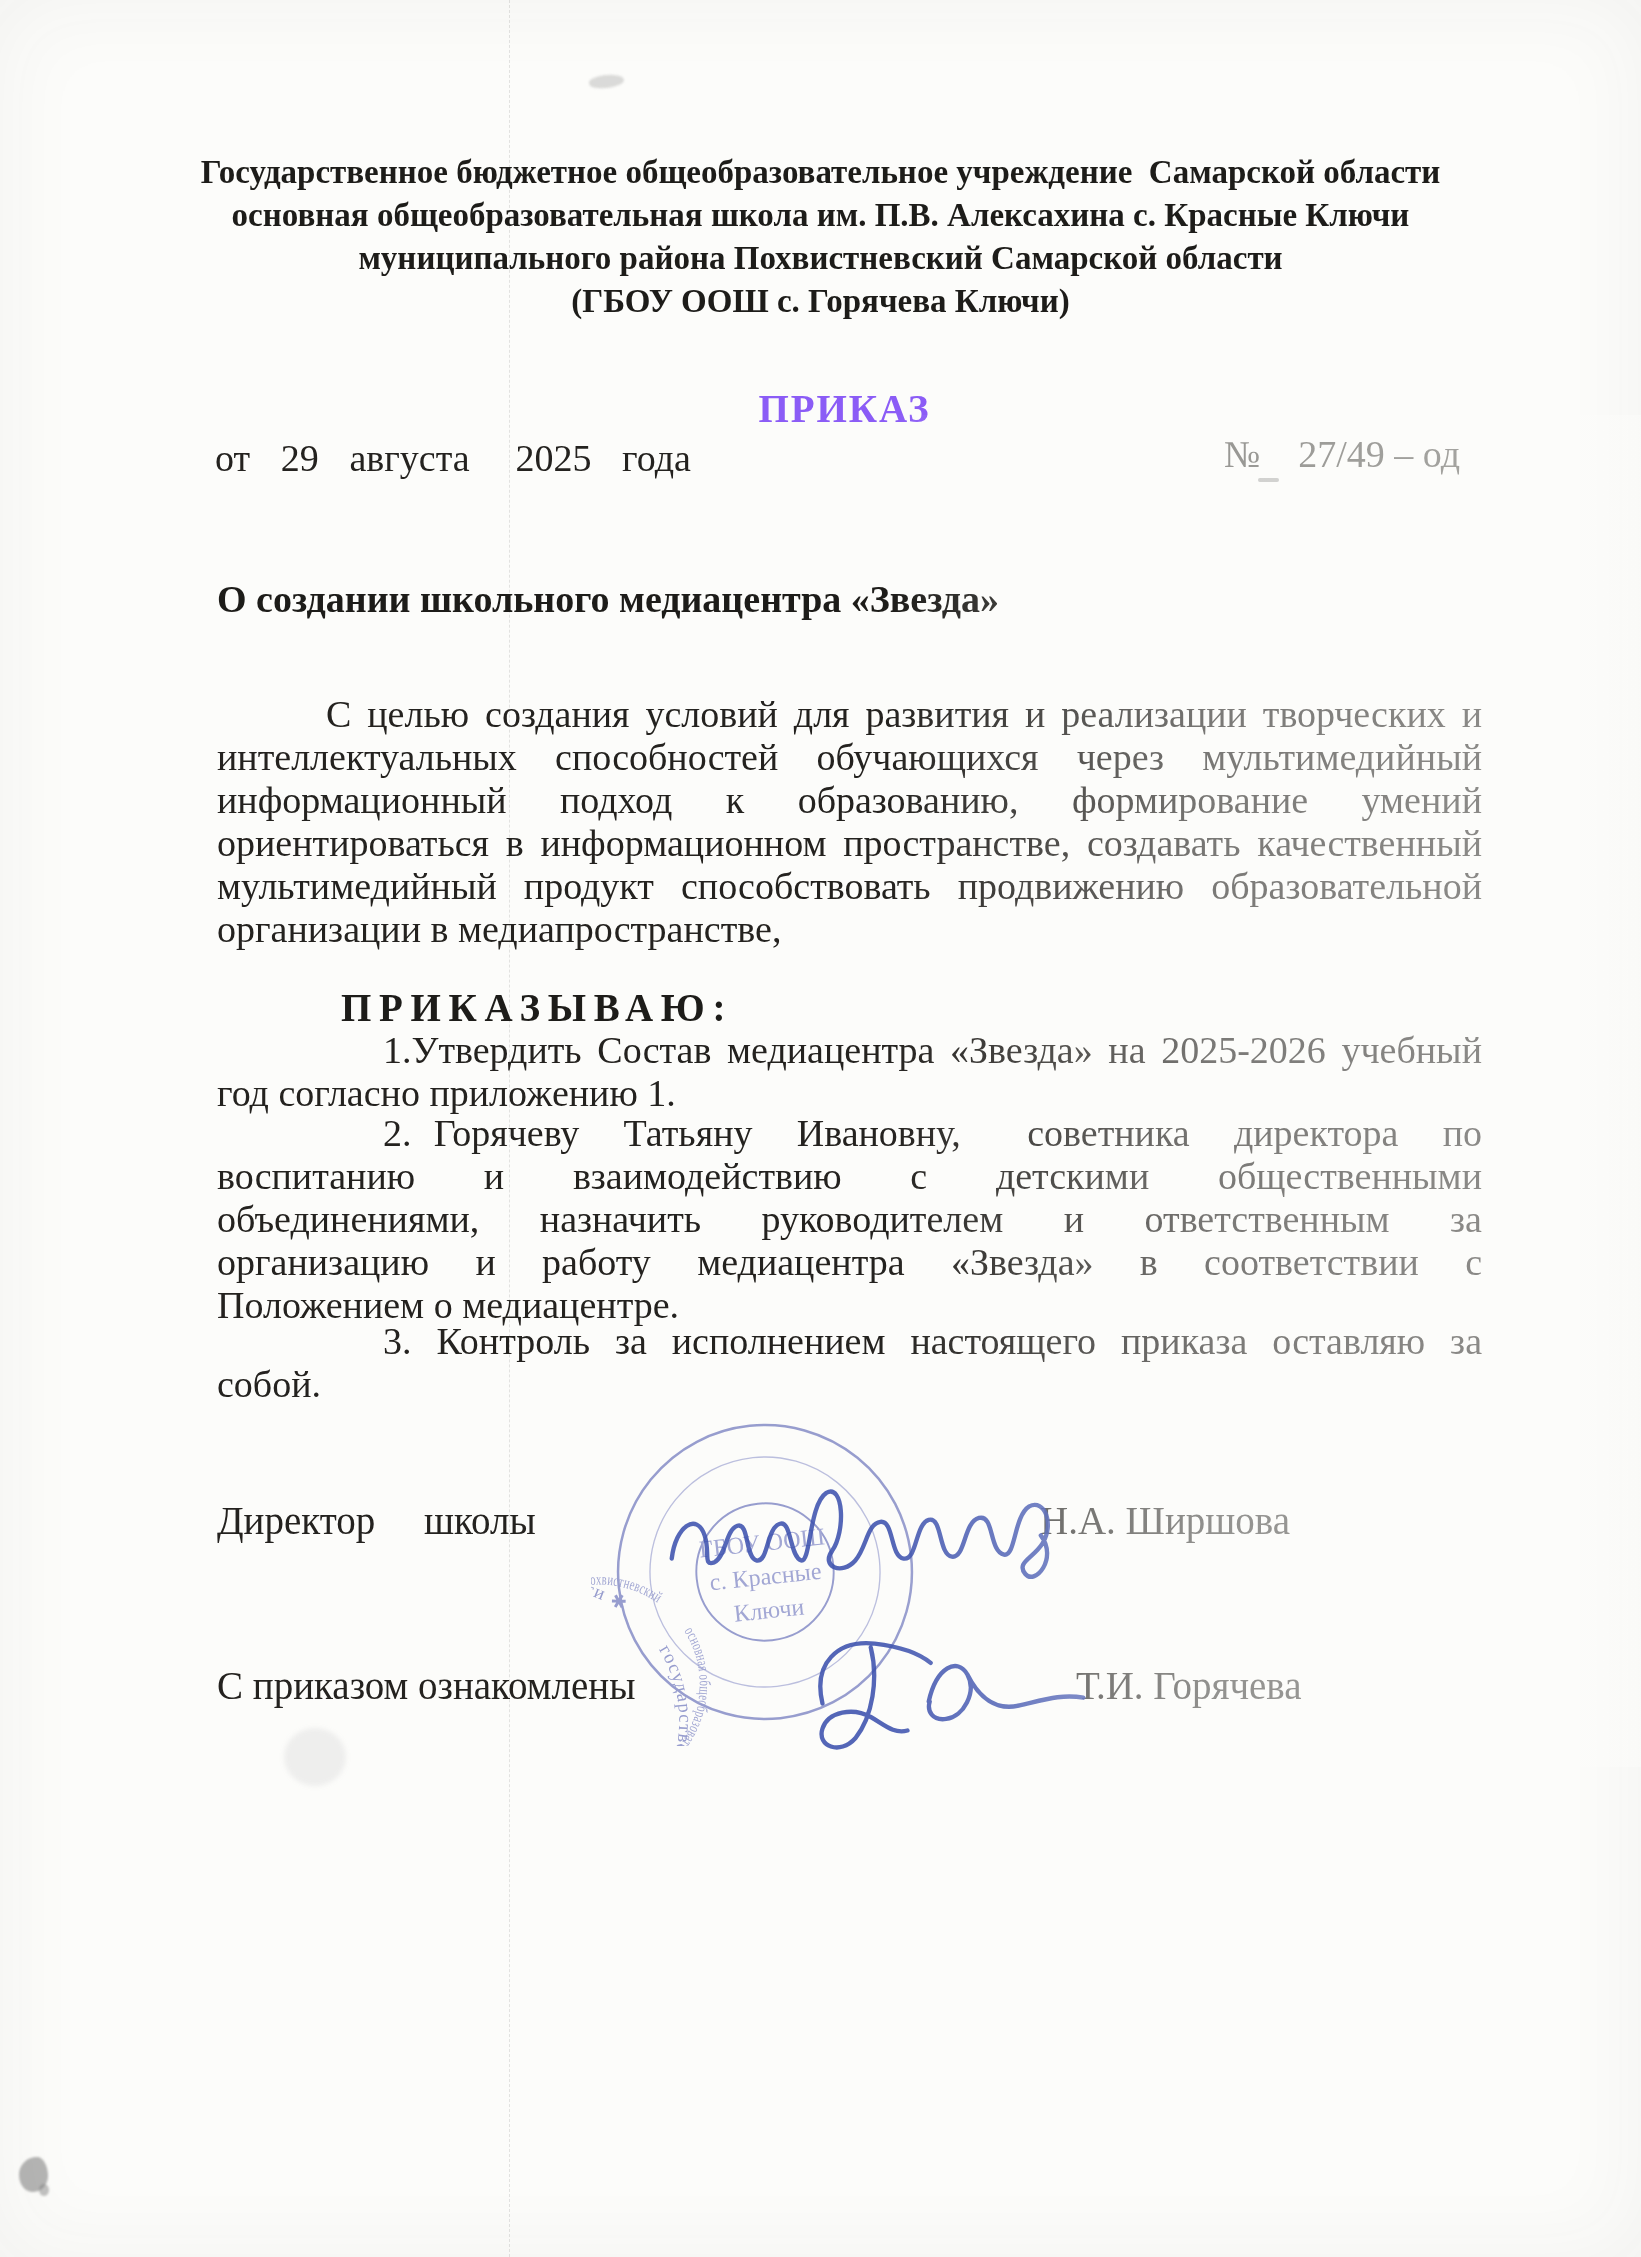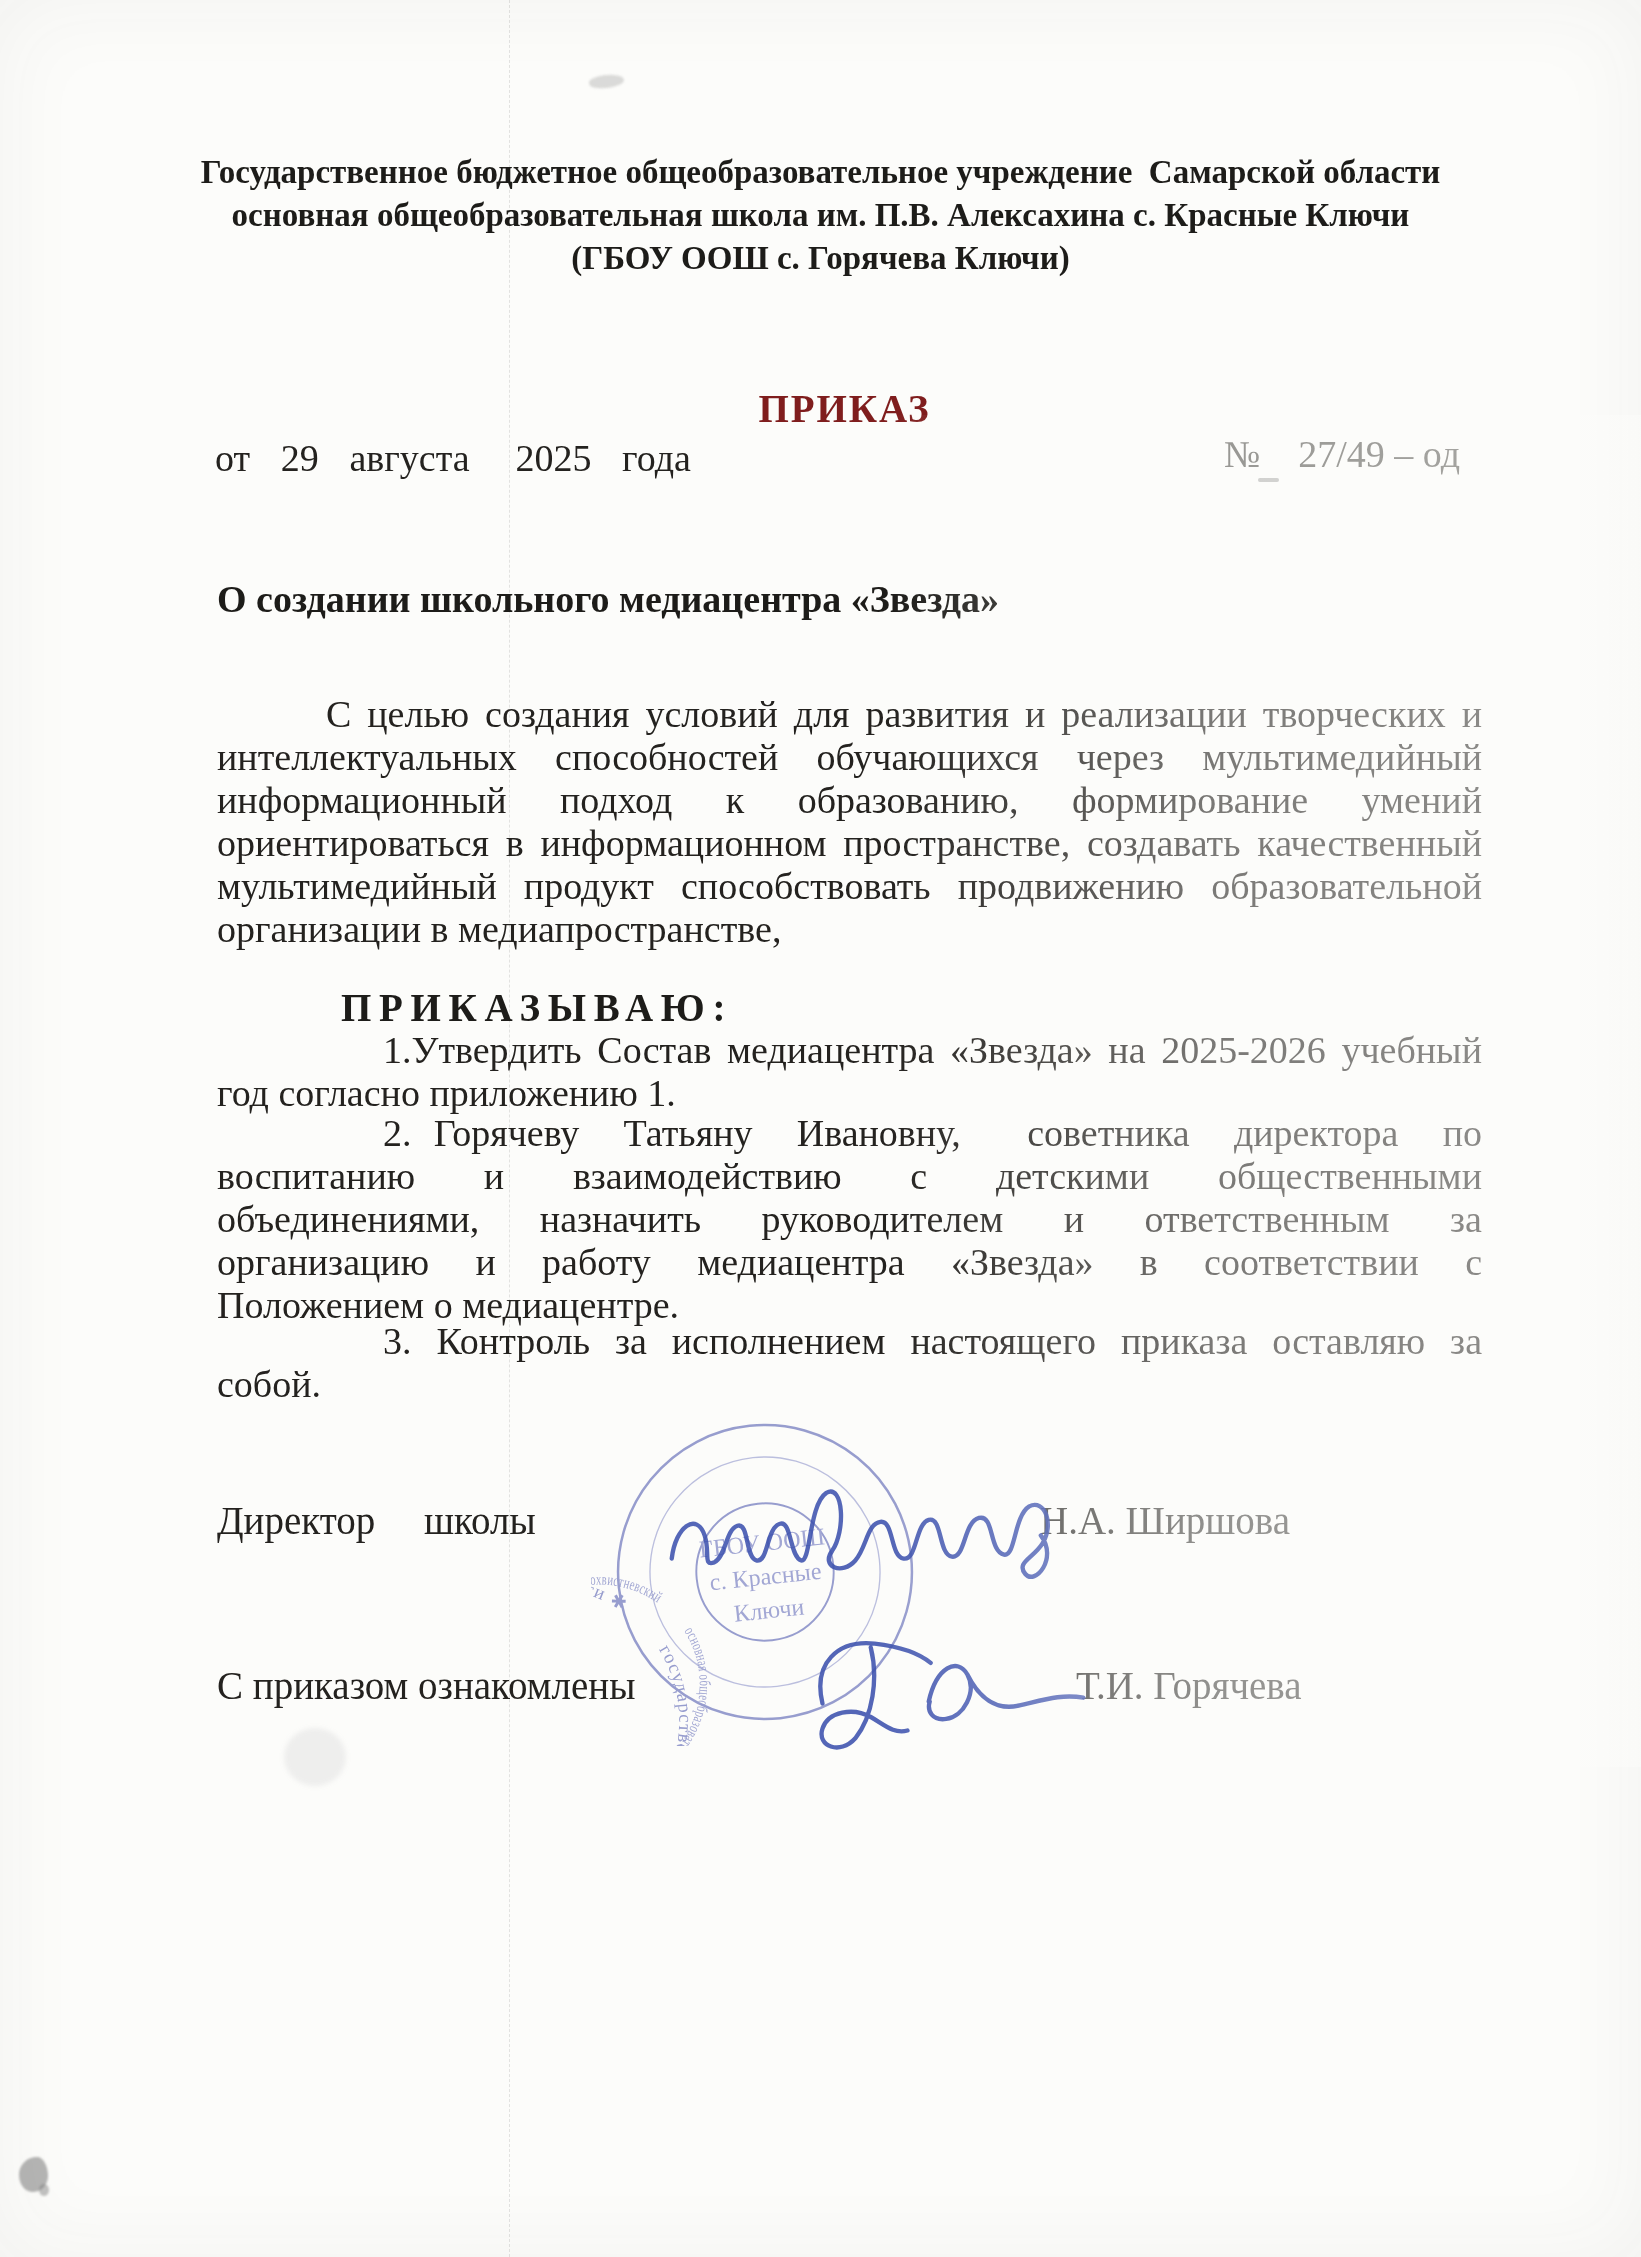--- a/index.html
+++ b/index.html
@@ -22,21 +22,21 @@
     border-radius:62% 38% 55% 45%/50% 55% 45% 50%;filter:blur(1px);}
   #smudge-corner2{left:39px;top:2184px;width:9.7px;height:11.6px;background:rgba(120,120,120,.45);
     border-radius:50%;filter:blur(1px);}
 
   
   .org-header{position:absolute;left:164px;top:151px;width:1313px;text-align:center;
     font-weight:bold;font-size:33px;line-height:43px;color:#1d1c19;}
   .org-header div{white-space:pre-wrap;}
 
   .order-title{position:absolute;left:217px;top:386px;width:1255px;text-align:center;
-    font-weight:bold;font-size:39px;color:#7f1d1d;letter-spacing:1.9px;}
+    font-weight:bold;font-size:39px;color:#8b5cf6;letter-spacing:1.9px;}
   .date-row{position:absolute;left:217px;top:436px;width:1255px;height:46px;font-size:38px;}
   .order-date{position:absolute;left:-1.9px;top:0;white-space:pre;word-spacing:5.8px;}
   .order-number{position:absolute;left:1007px;top:-3.9px;white-space:pre;color:#55544f;}
   .num-tick{position:absolute;left:1041px;top:42px;width:21px;height:3.9px;
     background:rgba(120,120,118,.55);border-radius:1.9px;}
 
   .subject{position:absolute;left:217px;top:577px;width:1265px;
     font-weight:bold;font-size:38px;color:#1d1c19;}
 
   
@@ -75,20 +75,21 @@
 </head>
 <body>
 
 <div id="page">
 
   <div class="fold-line"></div>
 
   <div class="org-header">
     <div>Государственное бюджетное общеобразовательное учреждение  Самарской области</div>
     <div>основная общеобразовательная школа им. П.В. Алексахина с. Красные Ключи</div>
+    <div>муниципального района Похвистневский Самарской области</div>
     <div>(ГБОУ ООШ с. Горячева Ключи)</div>
   </div>
 
   <div class="order-title">ПРИКАЗ</div>
 
   <div class="date-row">
     <span class="order-date">от  29  августа   2025  года</span>
     <span class="order-number">№    27/49 – од</span>
     <span class="num-tick"></span>
   </div>

